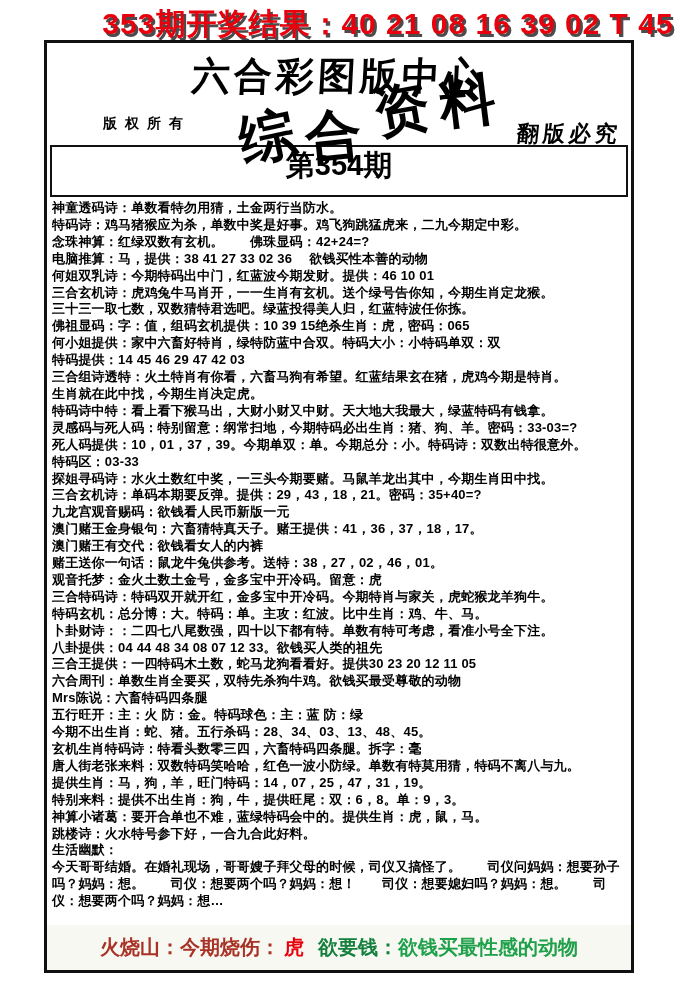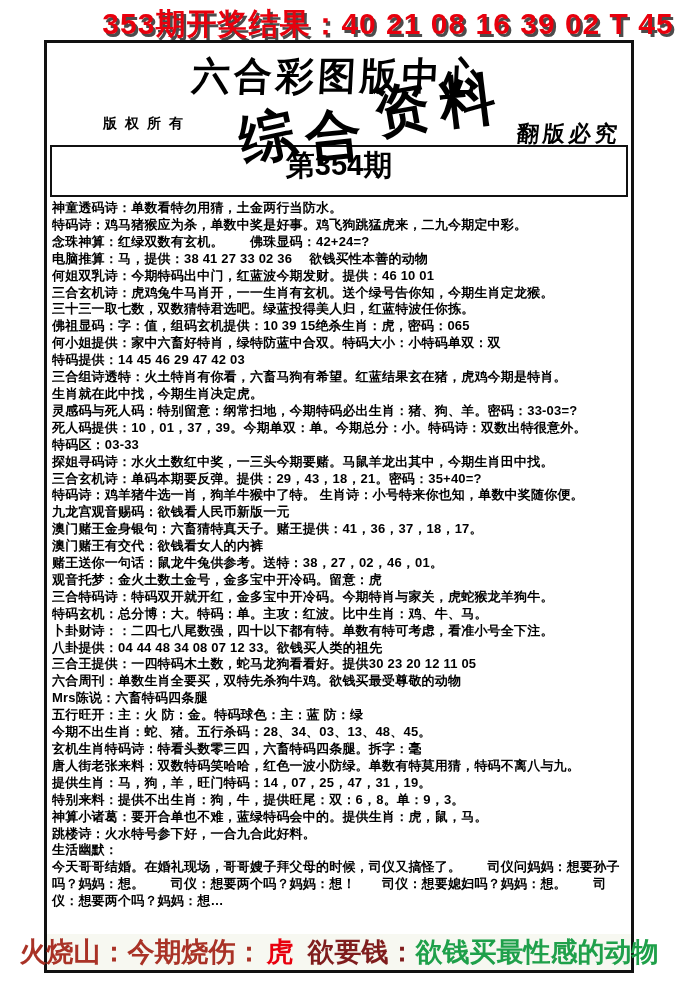--- a/index.html
+++ b/index.html
@@ -53,23 +53,23 @@
   }
   
   .body-text{
     padding:3px 10px 0 5px;font-size:13px;font-weight:bold;line-height:16.9px;
     color:#000;letter-spacing:0.2px;
   }
   .bline{white-space:nowrap;overflow:hidden;}
   .humor-par{white-space:normal;}
   
   .footer-bar{
-    position:absolute;left:0;right:0;bottom:0;height:36px;
+    position:absolute;left:0;right:0;bottom:0;height:45px;
     background:#f7f8f1;display:flex;justify-content:center;align-items:center;
-    font-family:"Liberation Serif",serif;font-weight:bold;font-size:27px;
+    font-family:"Liberation Serif",serif;font-weight:bold;font-size:20px;
     white-space:nowrap;letter-spacing:0px;
   }
   .fire-label,.fire-text{color:#a93226;}
   .tiger{color:#e8000d;margin:0 8px 0 4px;}
   .money-label{color:#157a3c;margin-left:6px;}
   .money-text{color:#1fa04a;}
 </style>
 </head>
 <body>
 
@@ -95,26 +95,26 @@
         <div class="bline">念珠神算：红绿双数有玄机。　　佛珠显码：42+24=?</div>
         <div class="bline">电脑推算：马，提供：38 41 27 33 02 36　 欲钱买性本善的动物</div>
         <div class="bline">何姐双乳诗：今期特码出中门，红蓝波今期发财。提供：46 10 01</div>
         <div class="bline">三合玄机诗：虎鸡兔牛马肖开，一一生肖有玄机。送个绿号告你知，今期生肖定龙猴。</div>
         <div class="bline">三十三一取七数，双数猜特君选吧。绿蓝投得美人归，红蓝特波任你拣。</div>
         <div class="bline">佛祖显码：字：值，组码玄机提供：10 39 15绝杀生肖：虎，密码：065</div>
         <div class="bline">何小姐提供：家中六畜好特肖，绿特防蓝中合双。特码大小：小特码单双：双</div>
         <div class="bline">特码提供：14 45 46 29 47 42 03</div>
         <div class="bline">三合组诗透特：火土特肖有你看，六畜马狗有希望。红蓝结果玄在猪，虎鸡今期是特肖。</div>
         <div class="bline">生肖就在此中找，今期生肖决定虎。</div>
+        <div class="bline">特码诗中特：看上看下猴马出，大财小财又中财。天大地大我最大，绿蓝特码有钱拿。</div>
         <div class="bline">灵感码与死人码：特别留意：纲常扫地，今期特码必出生肖：猪、狗、羊。密码：33-03=?</div>
         <div class="bline">死人码提供：10，01，37，39。今期单双：单。今期总分：小。特码诗：双数出特很意外。</div>
         <div class="bline">特码区：03-33</div>
         <div class="bline">探姐寻码诗：水火土数红中奖，一三头今期要赌。马鼠羊龙出其中，今期生肖田中找。</div>
         <div class="bline">三合玄机诗：单码本期要反弹。提供：29，43，18，21。密码：35+40=?</div>
-        <div class="bline">特码诗：鸡羊猪牛选一肖，狗羊牛猴中了特。 生肖诗：小号特来你也知，单数中奖随你便。</div>
         <div class="bline">九龙宫观音赐码：欲钱看人民币新版一元</div>
         <div class="bline">澳门赌王金身银句：六畜猜特真天子。赌王提供：41，36，37，18，17。</div>
         <div class="bline">澳门赌王有交代：欲钱看女人的内裤</div>
         <div class="bline">赌王送你一句话：鼠龙牛兔供参考。送特：38，27，02，46，01。</div>
         <div class="bline">观音托梦：金火土数土金号，金多宝中开冷码。留意：虎</div>
         <div class="bline">三合特码诗：特码双开就开红，金多宝中开冷码。今期特肖与家关，虎蛇猴龙羊狗牛。</div>
         <div class="bline">特码玄机：总分博：大。特码：单。主攻：红波。比中生肖：鸡、牛、马。</div>
         <div class="bline">卜卦财诗：：二四七八尾数强，四十以下都有特。单数有特可考虑，看准小号全下注。</div>
         <div class="bline">八卦提供：04 44 48 34 08 07 12 33。欲钱买人类的祖先</div>
         <div class="bline">三合王提供：一四特码木土数，蛇马龙狗看看好。提供30 23 20 12 11 05</div>
@@ -130,17 +130,17 @@
         <div class="bline">跳楼诗：火水特号参下好，一合九合此好料。</div>
         <div class="bline">生活幽默：</div>
       </div>
     <div class="humor-par">今天哥哥结婚。在婚礼现场，哥哥嫂子拜父母的时候，司仪又搞怪了。　　司仪问妈妈：想要孙子吗？妈妈：想。　　司仪：想要两个吗？妈妈：想！　　司仪：想要媳妇吗？妈妈：想。　　司仪：想要两个吗？妈妈：想…</div>
   </div>
 
   <div class="footer-bar">
     <span class="fire-label" style="color: rgb(169, 50, 38);">火烧山：</span>
       <span class="fire-text" style="color: rgb(169, 50, 38);">今期烧伤：</span>
       <span class="tiger" style="color: rgb(232, 0, 13);">虎</span>
-      <span class="money-label" style="color: #7f1d1d;">欲要钱：</span>
+      <span class="money-label" style="color: #15803d;">欲要钱：</span>
       <span class="money-text" style="color: rgb(31, 160, 74);">欲钱买最性感的动物</span>
   </div>
 
 </div>
 
 </body></html>

